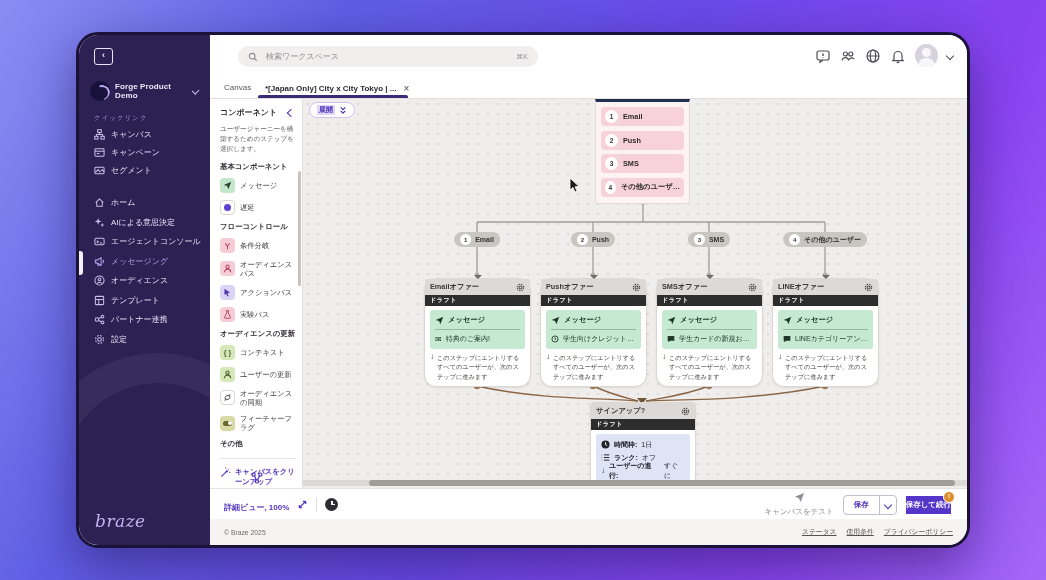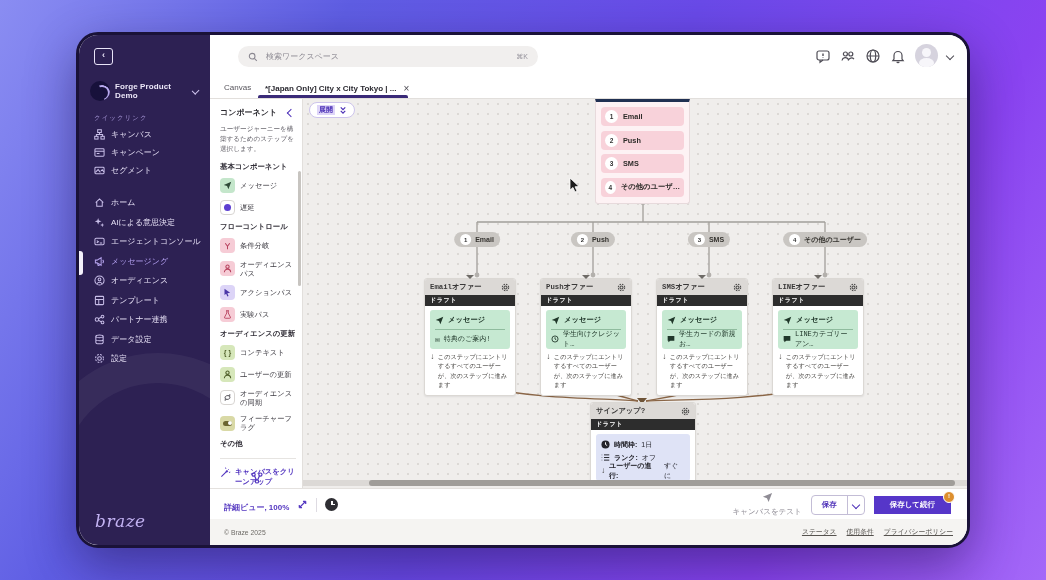--- a/index.html
+++ b/index.html
@@ -64,21 +64,21 @@
   .expand-pill{position:absolute;left:6px;top:3px;height:14px;display:flex;align-items:center;gap:4px;background:#fff;border:1px solid #cdc4ec;border-radius:8px;padding:0 7px;color:#4a2fb5;}
   .expand-pill .txt{font-size:7px;font-weight:bold;background:#ded5f8;padding:0 2px;}
   .entry-node{position:absolute;left:292px;top:0;width:95px;background:#fdf2f4;border:1px solid #e7dadc;border-top:3px solid #203052;border-radius:0 0 3px 3px;padding:5px 5px 6px;box-sizing:border-box;}
   .entry-row{height:19px;background:#f8d2da;border-radius:4px;display:flex;align-items:center;gap:5px;padding:0 4px;margin-bottom:4.5px;}
   .entry-row:last-child{margin-bottom:0;}
   .entry-num{width:13px;height:13px;background:#fff;border-radius:50%;display:flex;align-items:center;justify-content:center;font-size:6.5px;font-weight:bold;color:#333;}
   .entry-label{font-size:7.3px;font-weight:bold;color:#2c2b28;white-space:nowrap;}
   .pill{position:absolute;top:133px;height:15px;transform:translateX(-50%);background:#c9c6c2;border-radius:8px;display:flex;align-items:center;gap:4px;padding:0 6px;white-space:nowrap;}
   .pill-num{width:11px;height:11px;background:#fff;border-radius:50%;display:flex;align-items:center;justify-content:center;font-size:6px;font-weight:bold;color:#333;}
   .pill-label{font-size:7px;font-weight:bold;color:#35332f;}
-  .ocard{position:absolute;top:179px;width:92px;background:#fff;border:1px solid #dbd8d4;border-radius:3px;box-shadow:0 1px 2px rgba(0,0,0,.08);box-sizing:border-box;font-family:Liberation Mono, monospace;}
+  .ocard{position:absolute;top:179px;width:107px;background:#fff;border:1px solid #dbd8d4;border-radius:12px;box-shadow:0 1px 2px rgba(0,0,0,.08);box-sizing:border-box;}
   .oc-tip{position:absolute;top:-4px;left:50%;transform:translateX(-50%);width:0;height:0;border-left:4px solid transparent;border-right:4px solid transparent;border-top:4px solid #6e6b67;}
   .oc-head{height:16px;background:#dcd9d6;display:flex;align-items:center;justify-content:space-between;padding:0 5px;border-radius:2px 2px 0 0;}
   .oc-title{font-size:7.3px;font-weight:bold;color:#3a3939;}
   .oc-draft{height:11px;background:#2d2d2d;color:#fff;font-size:6px;font-weight:bold;letter-spacing:.6px;line-height:11px;padding-left:5px;}
   .oc-green{margin:4px 5px;background:#c6e9d2;border-radius:3px;padding:4px 5px;}
   .oc-row{display:flex;align-items:center;gap:4px;height:12px;font-size:7px;color:#20372a;}
   .oc-row.b{font-weight:bold;font-size:7.3px;}
   .oc-gdiv{border:none;border-top:1px solid #8fbc9e;margin:3px 0;}
   .oc-foot{display:flex;gap:3px;margin:2px 5px 5px;}
   .oc-arrow{font-size:8px;font-weight:bold;color:#34322f;line-height:1;}
@@ -95,21 +95,21 @@
   .tb-right{position:absolute;right:16px;top:0;height:31px;display:flex;align-items:center;gap:9px;}
   .tb-view{display:flex;align-items:center;gap:18px;color:#5336c0;font-size:8px;font-weight:bold;flex-direction:column;}
   .tb-div{width:1px;height:14px;background:#dedbe2;}
   .hist{width:13px;height:13px;border-radius:50%;background:#2f2e33;position:relative;}
   .hist:after{content:"";position:absolute;left:6px;top:3px;width:1.4px;height:4px;background:#fff;}
   .hist:before{content:"";position:absolute;left:6px;top:6px;width:3.5px;height:1.4px;background:#fff;}
   .tb-test{display:flex;align-items:center;gap:4px;color:#8f8c95;font-size:7.5px;flex-direction:column;}
   .btn-save{display:flex;height:18px;border:1px solid #c3bdd6;border-radius:4px;overflow:hidden;background:#fff;}
   .btn-save .main{padding:0 10px;font-size:7.5px;font-weight:bold;color:#4c2fb8;line-height:17px;}
   .btn-save .caret{width:16px;border-left:1px solid #c3bdd6;display:flex;align-items:center;justify-content:center;color:#4c2fb8;}
-  .btn-primary{position:relative;height:18px;background:#5636c9;border-radius:0;color:#fff;font-size:7.5px;font-weight:bold;line-height:18px;padding:0 16px;}
+  .btn-primary{position:relative;height:18px;background:#5636c9;border-radius:0;color:#fff;font-size:7.5px;font-weight:bold;line-height:18px;padding:0 0;}
   .badge{position:absolute;right:-4px;top:-5px;width:10px;height:10px;background:#dd8f2e;border:1.5px solid #fff;border-radius:50%;color:#fff;font-size:6px;font-weight:bold;text-align:center;line-height:9px;box-sizing:content-box;}
   
   .footerbar{position:absolute;left:131px;top:484px;width:757px;height:26px;background:#f5f4f2;display:flex;align-items:center;justify-content:space-between;padding:0 14px;box-sizing:border-box;}
   .fcopy{font-size:6.8px;color:#6e6b67;}
   .flinks{display:flex;gap:10px;}
   .flinks span{font-size:6.8px;color:#55524e;text-decoration:underline;}
   .cursor{position:absolute;left:266px;top:78px;}
 </style>
 </head>
 <body>
@@ -195,27 +195,20 @@
           <span>テンプレート</span>
         </div>
         <div class="sb-item">
           <svg class="i" width="11" height="11" viewBox="0 0 12 12" fill="none" stroke="#c9bfe9" stroke-width="1.1">
               <circle cx="3.2" cy="6" r="1.9"></circle>
               <circle cx="9.3" cy="2.8" r="1.5"></circle>
               <circle cx="9.3" cy="9.2" r="1.5"></circle>
               <path d="M4.9,5.2 L7.9,3.4 M4.9,6.8 L7.9,8.6"></path>
             </svg>
           <span>パートナー連携</span>
-        </div>
-        <div class="sb-item">
-          <svg class="i" width="11" height="11" viewBox="0 0 12 12" fill="none" stroke="#c9bfe9" stroke-width="1.1">
-              <ellipse cx="6" cy="2.6" rx="4" ry="1.5"></ellipse>
-              <path d="M2,2.6 V9.2 a4,1.5 0 0 0 8,0 V2.6 M2,5.9 a4,1.5 0 0 0 8,0"></path>
-            </svg>
-          <span>データ設定</span>
         </div>
         <div class="sb-item">
           <svg class="i" width="11" height="11" viewBox="0 0 12 12" fill="none" stroke="#c9bfe9" stroke-width="1.1">
               <circle cx="6" cy="6" r="2"></circle>
               <circle cx="6" cy="6" r="4.3" stroke-dasharray="2 1.4"></circle>
             </svg>
           <span>設定</span>
         </div>
       </div>
       <div class="sb-handle"></div>

